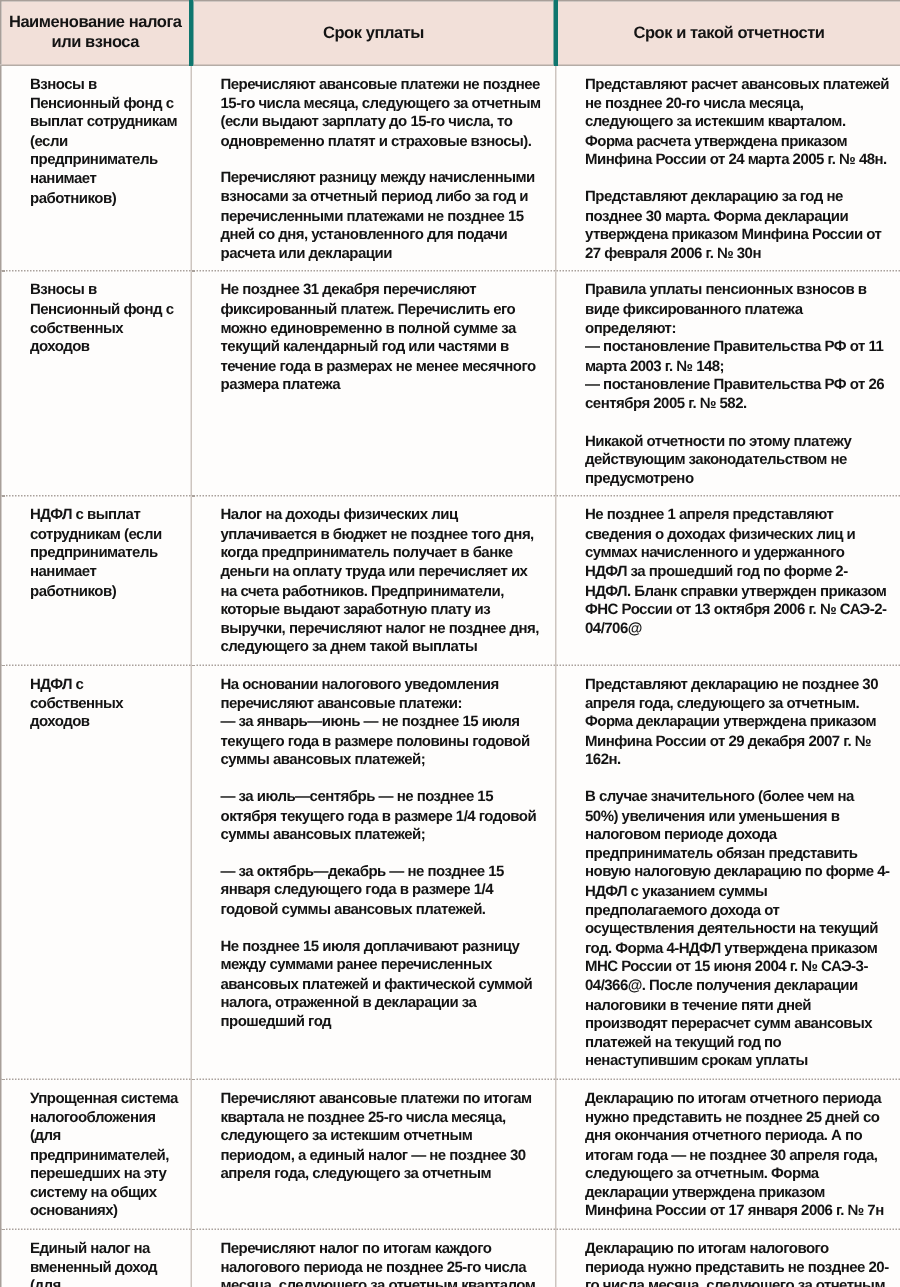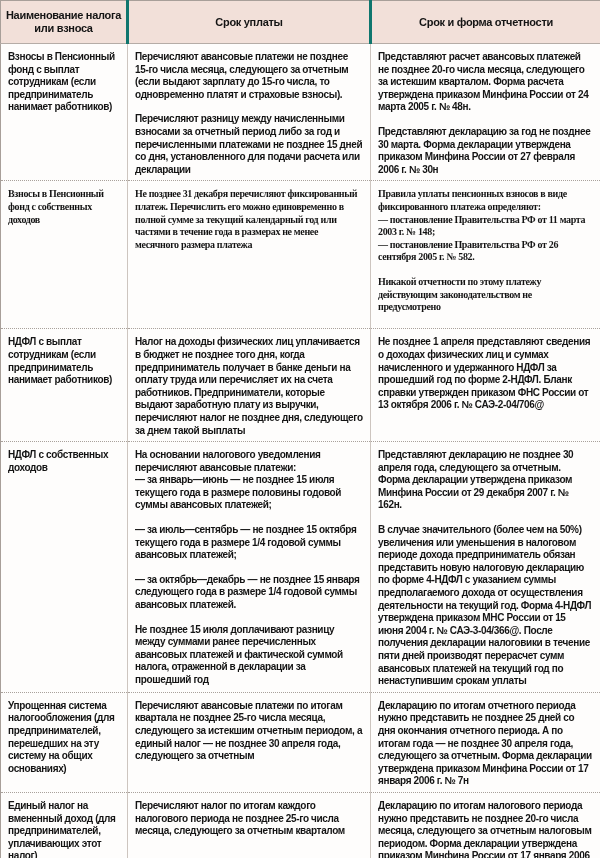--- a/index.html
+++ b/index.html
@@ -34,33 +34,33 @@
     text-align: center;
     vertical-align: middle;
     height: 36px;
     padding: 3px 4px;
     border-left: 3px solid #0f766e;
     border-bottom: 1px solid #b5aca6;
   }
   th:first-child { border-left: none; }
   td {
     vertical-align: top;
-    padding: 7px 7px 4px 7px;
+    padding: 7px 7px 4px 19px;
     font-size: 10px;
     line-height: 12.6px;
     font-weight: bold;
     letter-spacing: -0.35px;
     border-left: 1px solid #cdc5bf;
     border-top: 1px dotted #a9a19b;
     overflow: hidden;
   }
   td:first-child { border-left: none; }
   tbody tr:first-child td { border-top: none; }
   tbody tr:nth-child(1) { height: 134px; }
-  tbody tr:nth-child(2) { height: 148px; font-family: Liberation Serif, serif; }
+  tbody tr:nth-child(2) { height: 148px; }
   tbody tr:nth-child(3) { height: 104px; }
   tbody tr:nth-child(4) { height: 246px; margin-top: 34px; }
   tbody tr:nth-child(5) { height: 97px; }
   tbody tr:nth-child(6) { height: 93px; }
   td p {
     margin: 0;
     white-space: pre-line;
   }
   td p + p { margin-top: 12px; }
 </style>
@@ -70,21 +70,21 @@
 <table class="tax-table">
   <colgroup>
     <col class="c1">
     <col class="c2">
     <col class="c3">
   </colgroup>
   <thead>
     <tr>
       <th>Наименование налога или взноса</th>
       <th>Срок уплаты</th>
-      <th>Срок и форма отчетности</th>
+      <th>Срок и такой отчетности</th>
     </tr>
   </thead>
   <tbody>
       <tr>
         <td>
           <p>Взносы в Пенсионный фонд с выплат сотрудникам (если предприниматель нанимает работников)</p>
         </td>
         <td>
           <p>Перечисляют авансовые платежи не позднее 15-го числа месяца, следующего за отчетным (если выдают зарплату до 15-го числа, то одновременно платят и страховые взносы).</p>
           <p>Перечисляют разницу между начисленными взносами за отчетный период либо за год и перечисленными платежами не позднее 15 дней со дня, установленного для подачи расчета или декларации</p>

